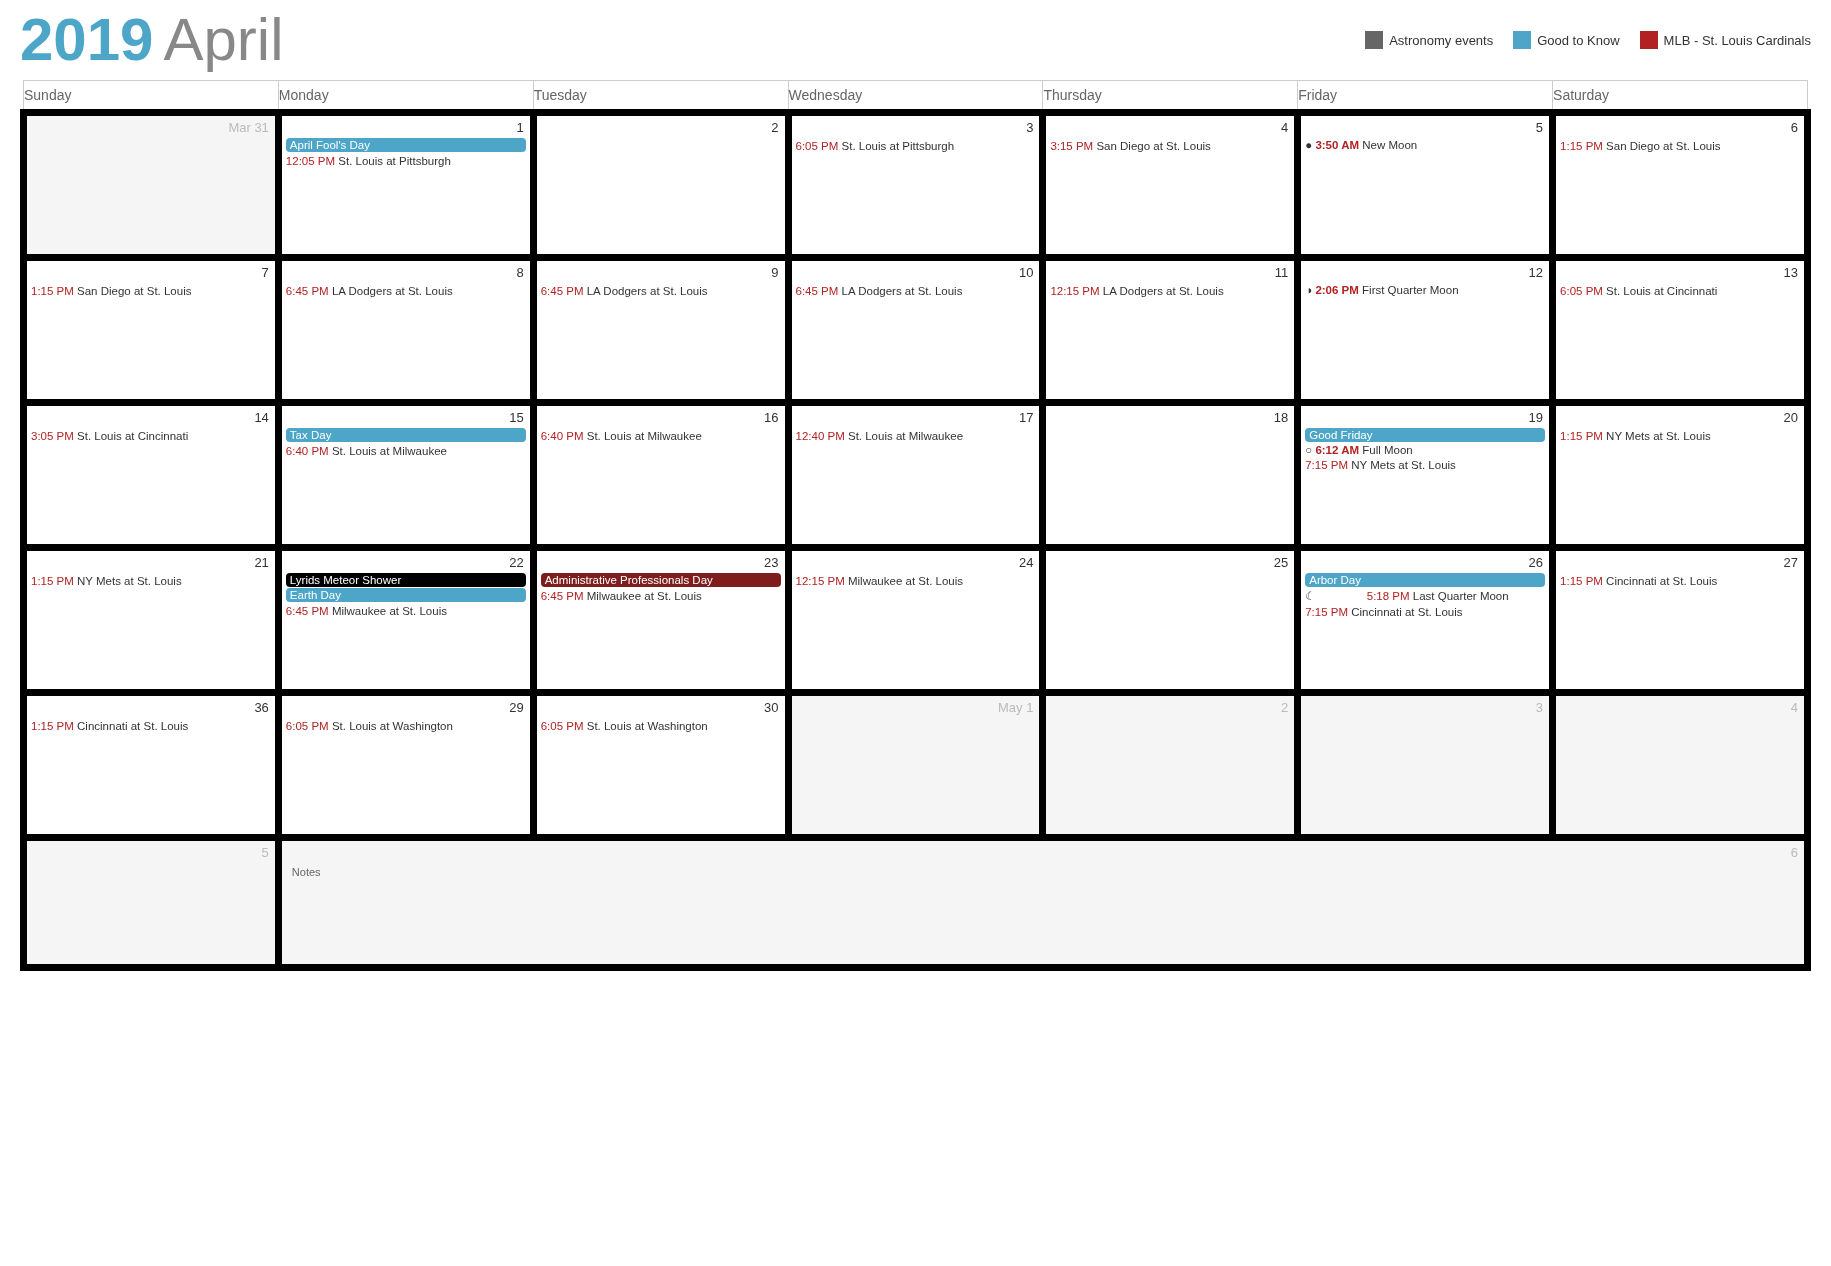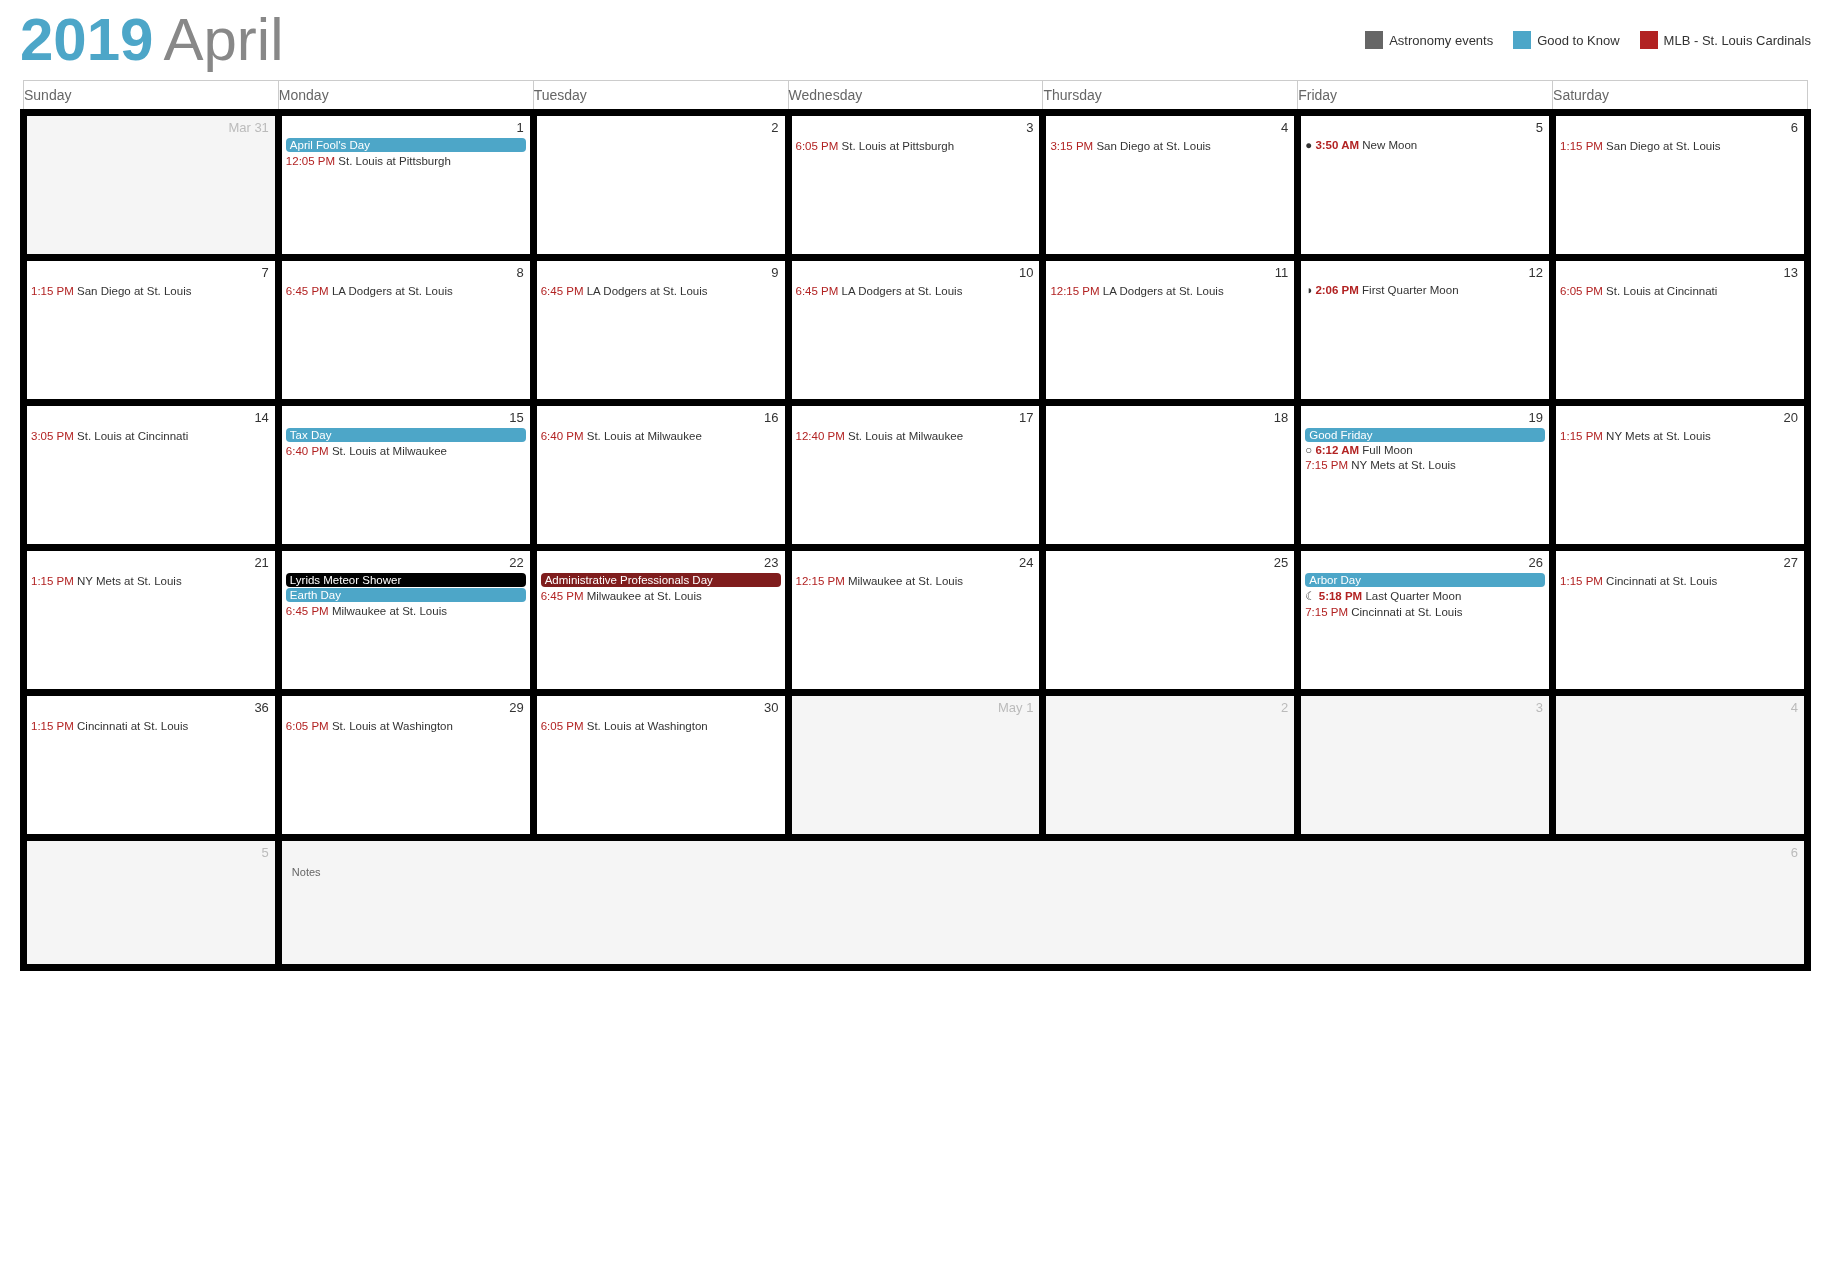--- a/index.html
+++ b/index.html
@@ -238,21 +238,21 @@
             </div>
           </td>
           <td>
             <div class="day-num">25</div>
             <div class="cell-content"></div>
           </td>
           <td>
             <div class="day-num">26</div>
             <div class="cell-content">
               <span class="event-bar teal">Arbor Day</span>
-              <div class="moon-event"><span>☾</span> <span style="color:#b22222;font-weight:bold;">5:18 PM</span> <span>Last Quarter Moon</span></div>
+              <div class="moon-event"><span>☾</span> <span style="color:#b22222;font-weight:normal;margin-left:48px;">5:18 PM</span> <span>Last Quarter Moon</span></div>
               <div class="event"><span class="time">7:15 PM</span> <span class="desc">Cincinnati at St. Louis</span></div>
             </div>
           </td>
           <td>
             <div class="day-num">27</div>
             <div class="cell-content">
               <div class="event"><span class="time">1:15 PM</span> <span class="desc">Cincinnati at St. Louis</span></div>
             </div>
           </td>
         </tr>

